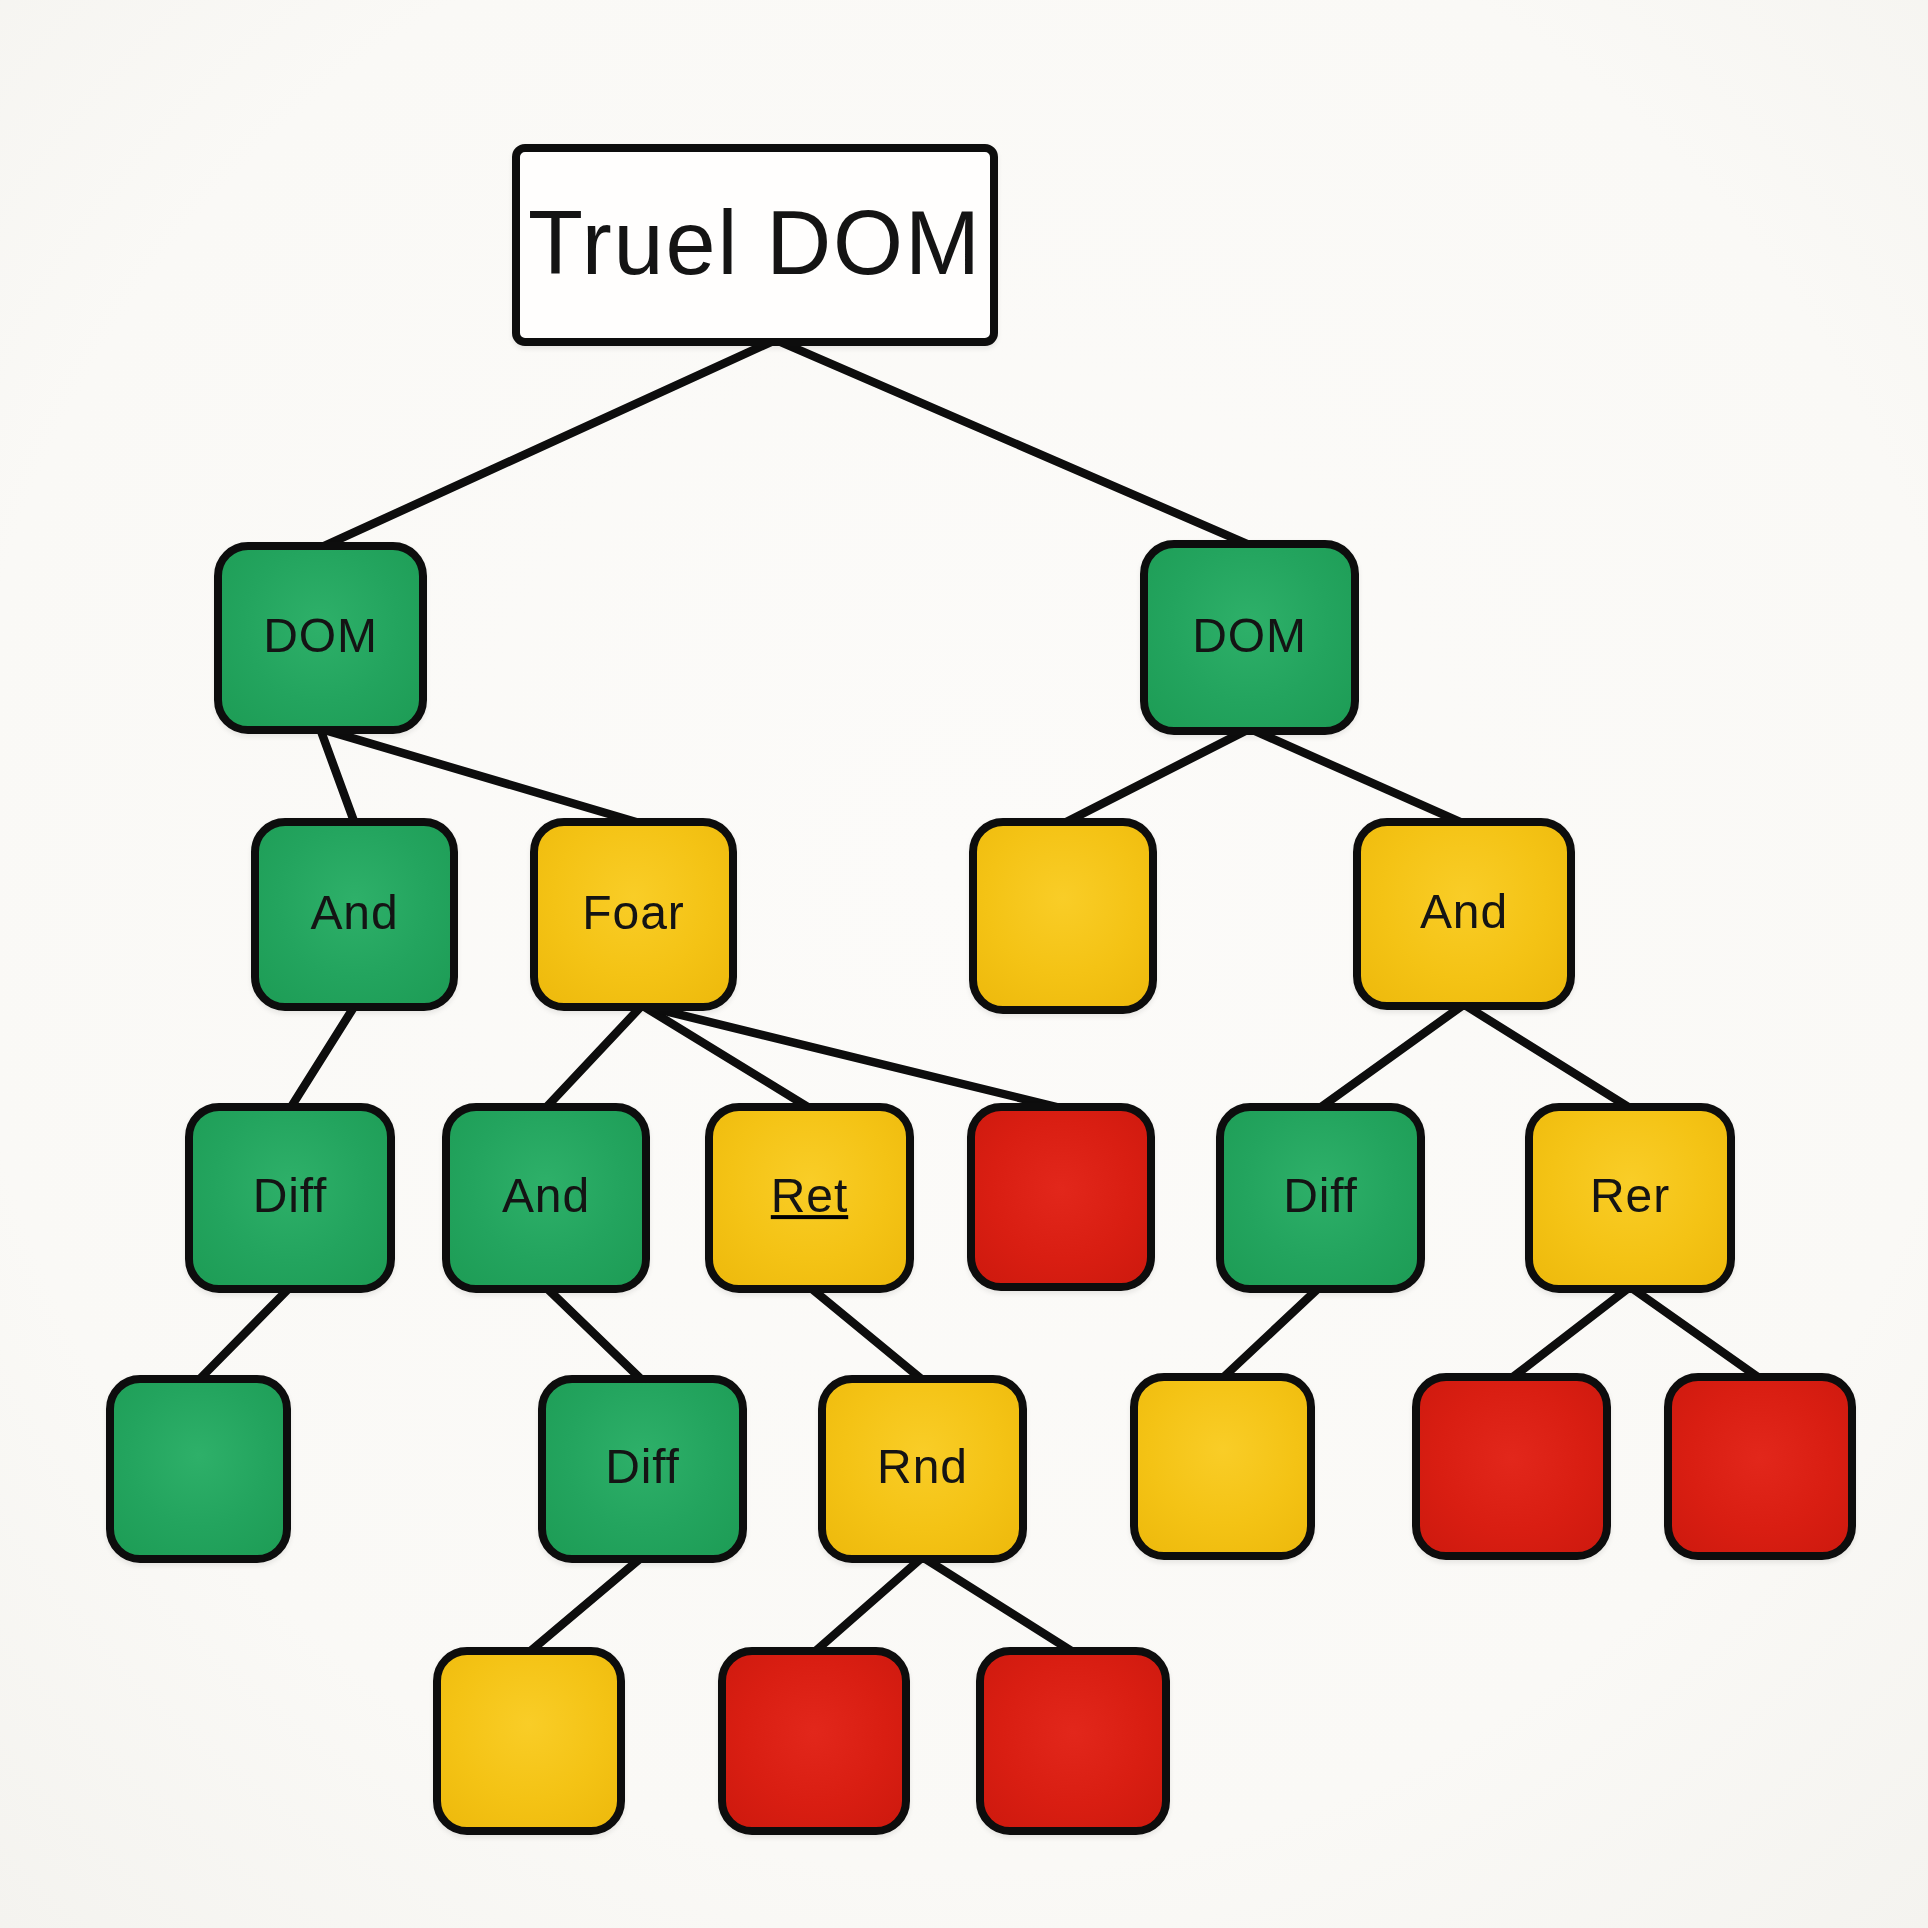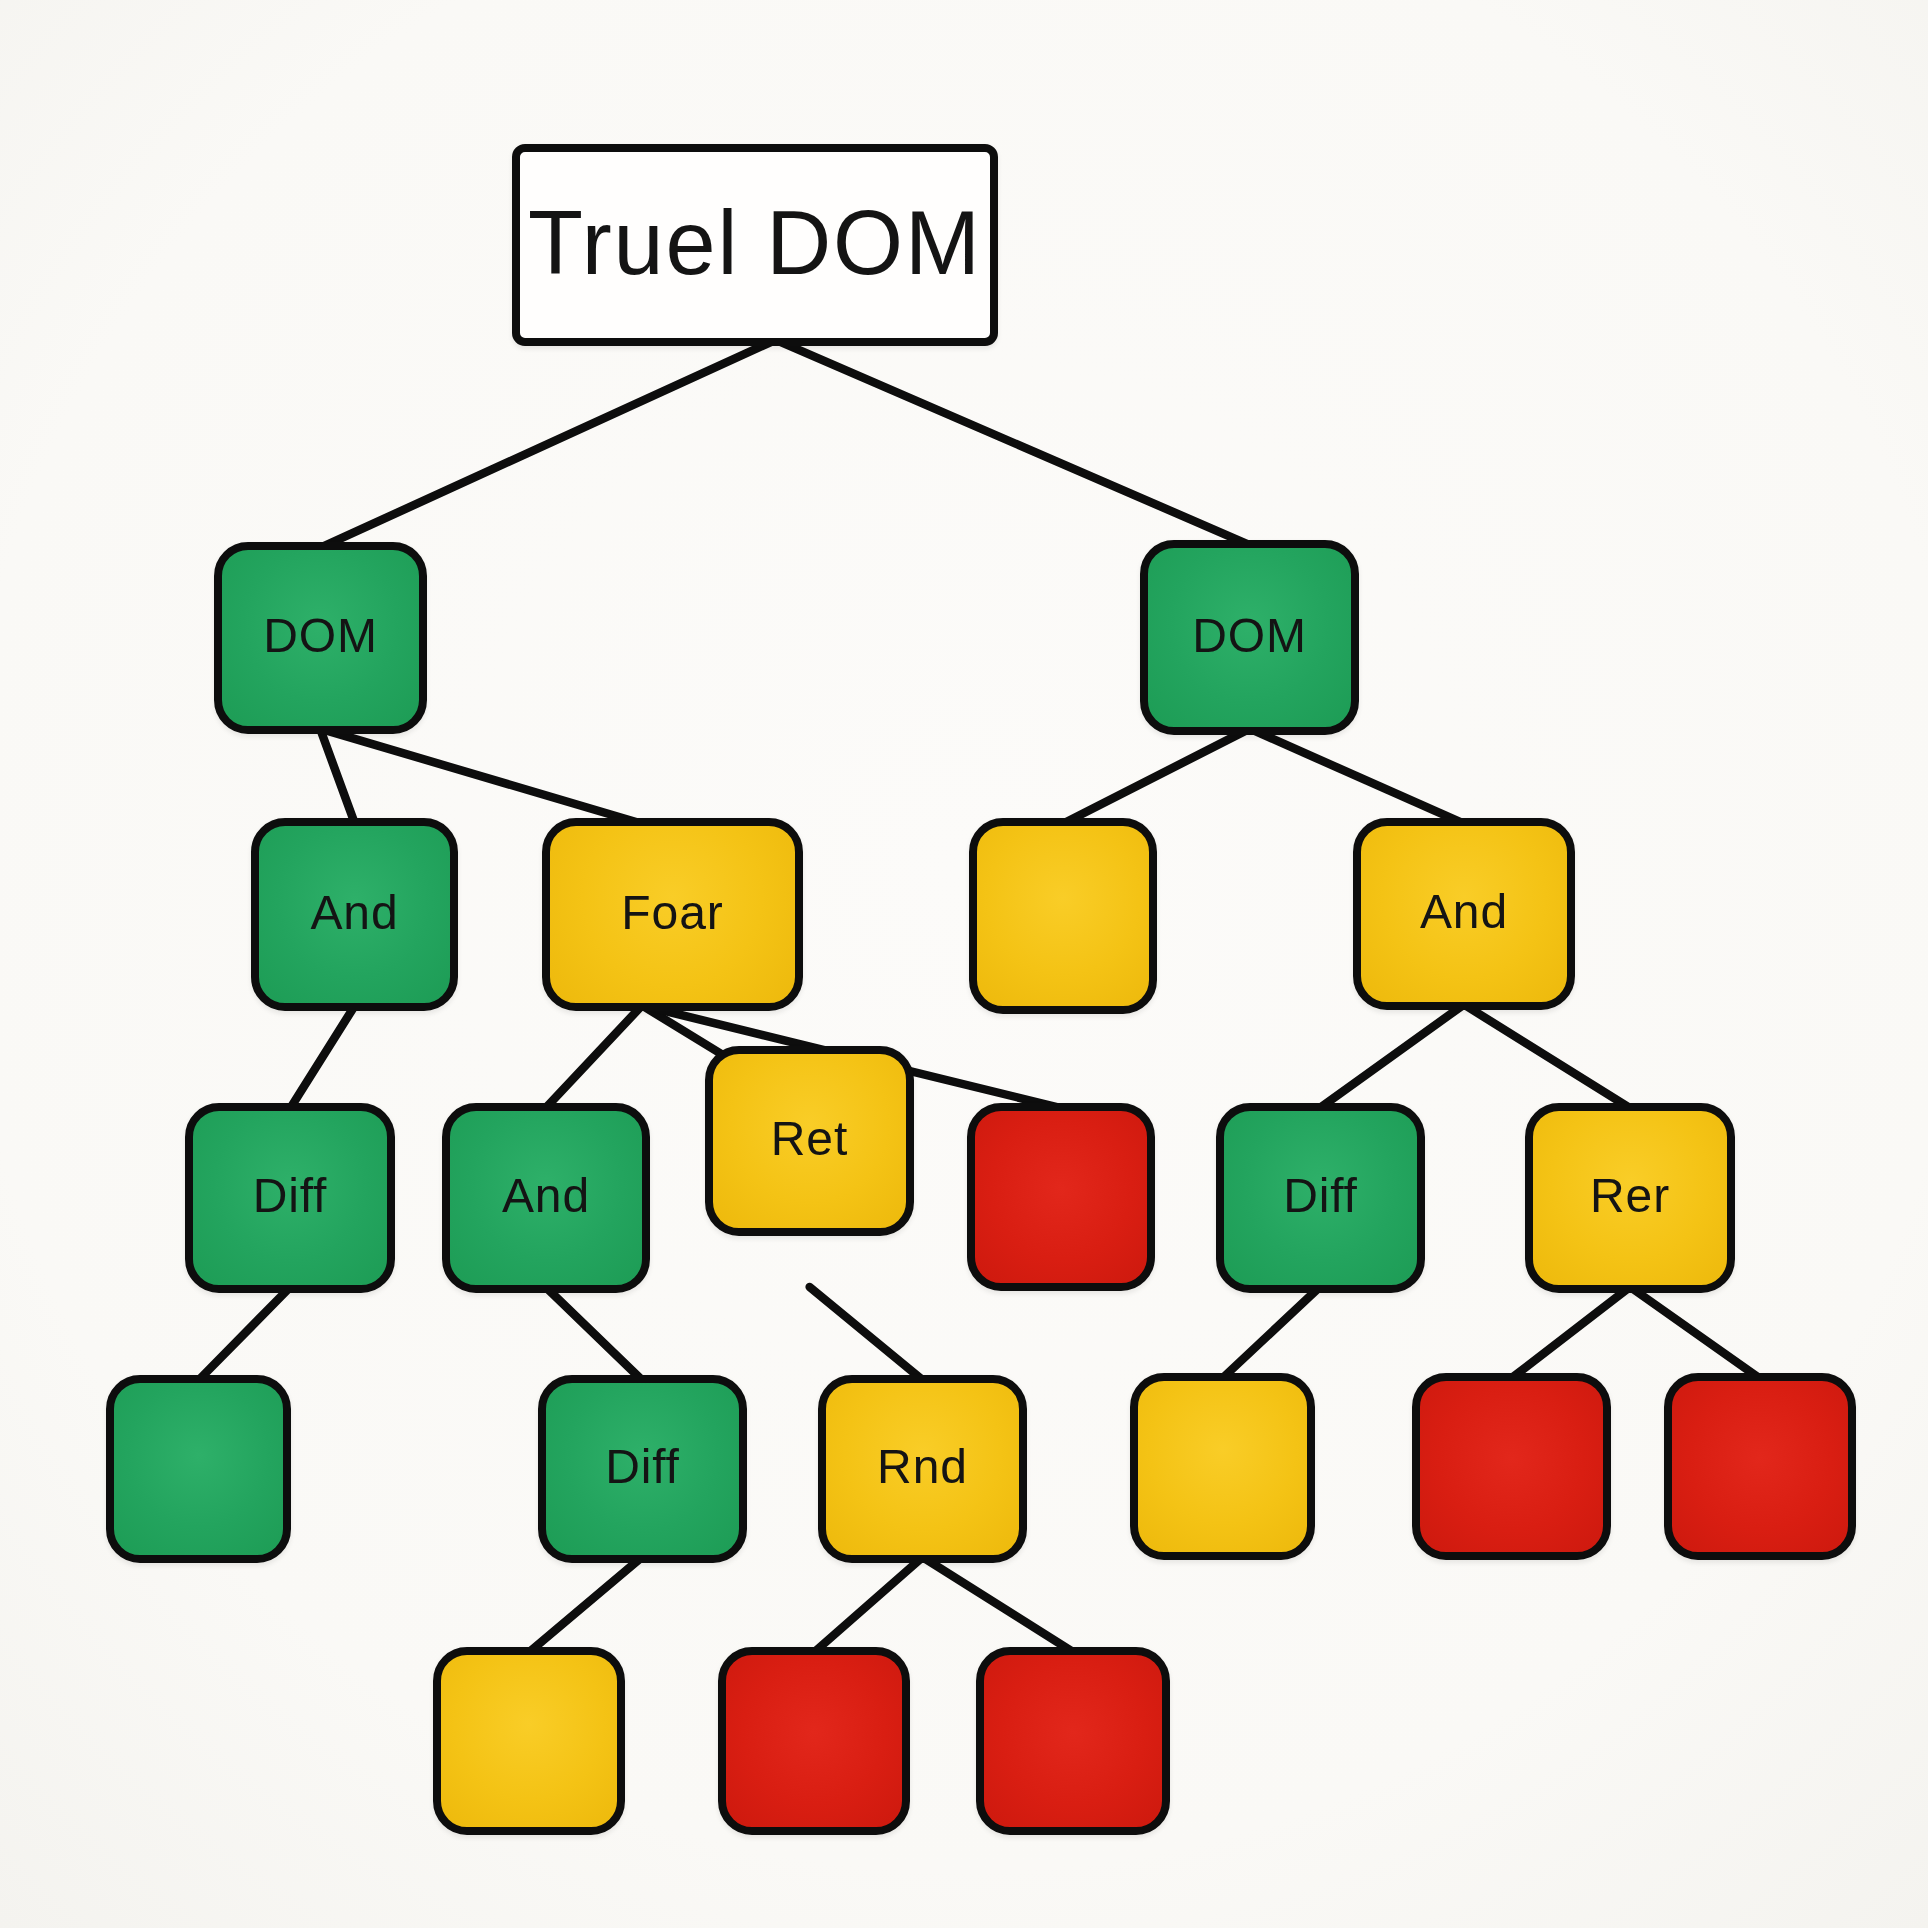--- a/index.html
+++ b/index.html
@@ -105,34 +105,34 @@
       </div>
       <div class="node green" style="left: 214px; top: 542px; width: 213px; height: 192px;">
         <span class="label">DOM</span>
       </div>
       <div class="node green" style="left: 1140px; top: 540px; width: 219px; height: 195px;">
         <span class="label">DOM</span>
       </div>
       <div class="node green" style="left: 251px; top: 818px; width: 207px; height: 193px;">
         <span class="label">And</span>
       </div>
-      <div class="node yellow" style="left: 542px; top: 818px; width: 261px; height: 193px;">
+      <div class="node yellow" style="left: 530px; top: 818px; width: 207px; height: 193px;">
         <span class="label">Foar</span>
       </div>
       <div class="node yellow" style="left: 969px; top: 818px; width: 188px; height: 196px;"></div>
       <div class="node yellow" style="left: 1353px; top: 818px; width: 222px; height: 192px;">
         <span class="label">And</span>
       </div>
       <div class="node green" style="left: 185px; top: 1103px; width: 210px; height: 190px;">
         <span class="label">Diff</span>
       </div>
       <div class="node green" style="left: 442px; top: 1103px; width: 208px; height: 190px;">
         <span class="label">And</span>
       </div>
-      <div class="node yellow" style="left: 705px; top: 1046px; width: 209px; height: 190px;">
+      <div class="node yellow" style="left: 705px; top: 1103px; width: 209px; height: 190px; text-decoration: underline;">
         <span class="label">Ret</span>
       </div>
       <div class="node red" style="left: 967px; top: 1103px; width: 188px; height: 188px;"></div>
       <div class="node green" style="left: 1216px; top: 1103px; width: 209px; height: 190px;">
         <span class="label">Diff</span>
       </div>
       <div class="node yellow" style="left: 1525px; top: 1103px; width: 210px; height: 190px;">
         <span class="label">Rer</span>
       </div>
       <div class="node green" style="left: 106px; top: 1375px; width: 185px; height: 188px;"></div>

